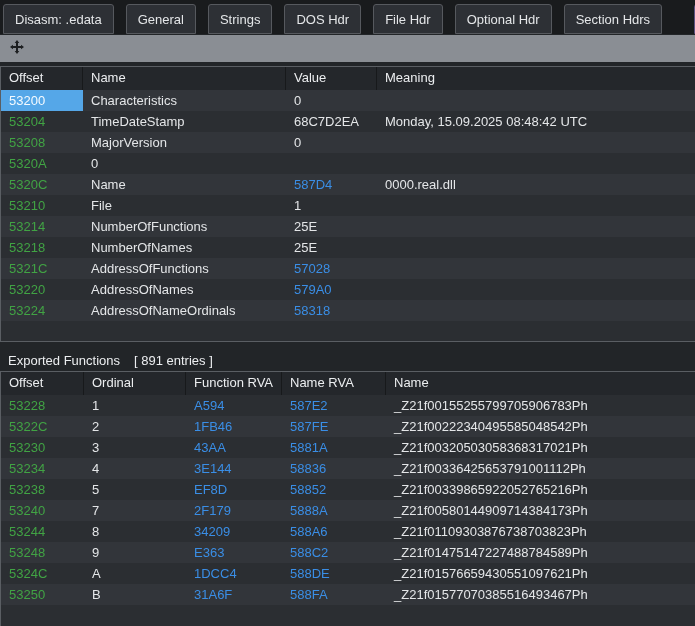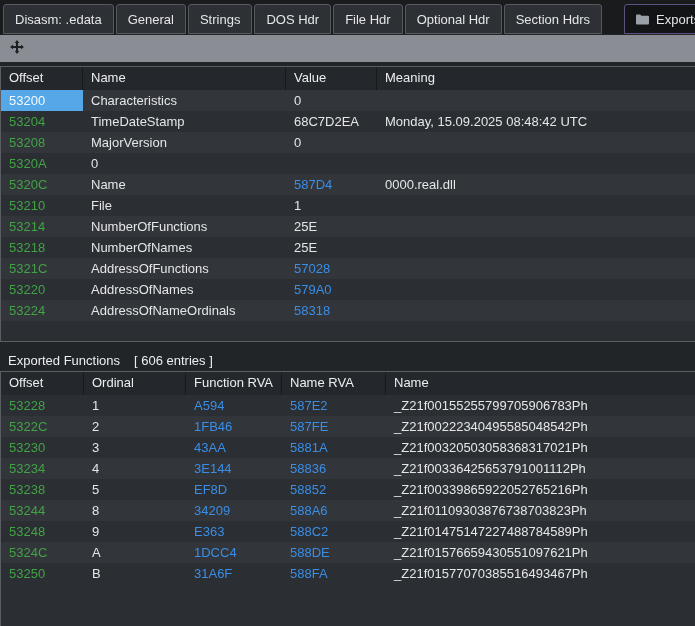--- a/index.html
+++ b/index.html
@@ -9,21 +9,21 @@
     font-family: "Liberation Sans", "DejaVu Sans", sans-serif;
     font-size: 13px;
     color: var(--text_main);
   }
   
   .tabbar {
     height: 34px;
     background: var(--tabbar_bg);
     display: flex;
     align-items: flex-end;
-    gap: 2px;
+    gap: 12px;
     padding: 3px 0 0 3px;
   }
   .tab {
     height: 30px;
     background: var(--tab_bg);
     border: 1px solid var(--tab_border);
     border-radius: 3px 3px 0 0;
     display: flex;
     align-items: center;
     gap: 7px;
@@ -211,21 +211,21 @@
           <div class="td offset">53224</div>
           <div class="td">AddressOfNameOrdinals</div>
           <div class="td link">58318</div>
           <div class="td"></div>
         </div>
       </div>
   </div>
 
   <div class="section-label">
     <span>Exported Functions</span>
-    <span>[ 606 entries ]</span>
+    <span>[ 891 entries ]</span>
   </div>
 
   <div class="table exp-table">
     <div class="thead">
       <div class="th">Offset</div>
       <div class="th">Ordinal</div>
       <div class="th">Function RVA</div>
       <div class="th">Name RVA</div>
       <div class="th">Name</div>
     </div>
@@ -259,20 +259,27 @@
           <div class="td">_Z21f00336425653791001112Ph</div>
         </div>
         <div class="tr">
           <div class="td offset">53238</div>
           <div class="td">5</div>
           <div class="td link">EF8D</div>
           <div class="td link">58852</div>
           <div class="td">_Z21f00339865922052765216Ph</div>
         </div>
         <div class="tr">
+          <div class="td offset">53240</div>
+          <div class="td">7</div>
+          <div class="td link">2F179</div>
+          <div class="td link">5888A</div>
+          <div class="td">_Z21f00580144909714384173Ph</div>
+        </div>
+        <div class="tr">
           <div class="td offset">53244</div>
           <div class="td">8</div>
           <div class="td link">34209</div>
           <div class="td link">588A6</div>
           <div class="td">_Z21f01109303876738703823Ph</div>
         </div>
         <div class="tr">
           <div class="td offset">53248</div>
           <div class="td">9</div>
           <div class="td link">E363</div>

